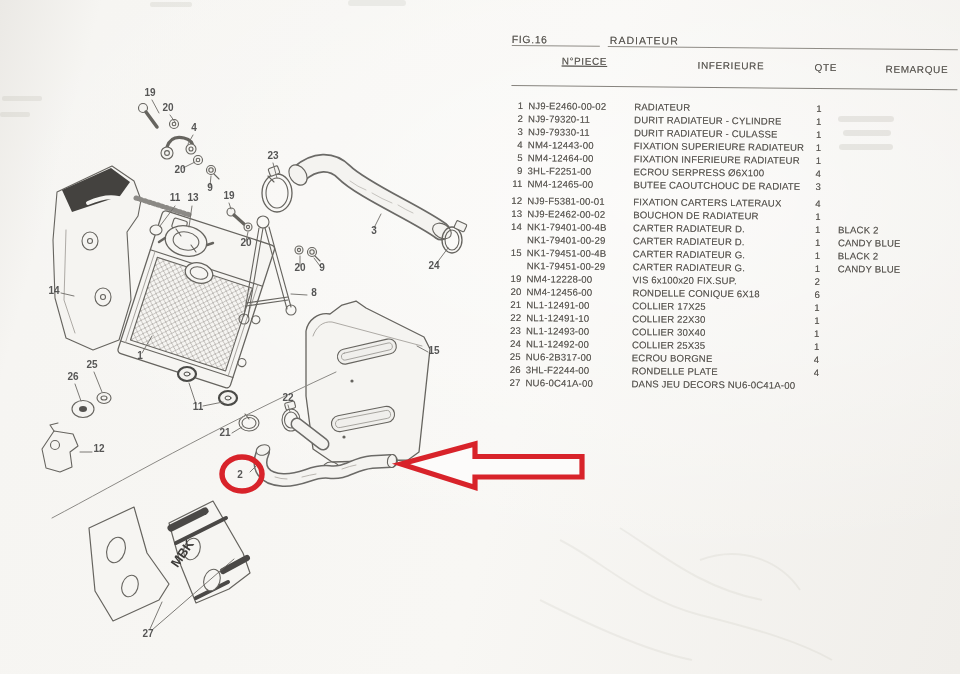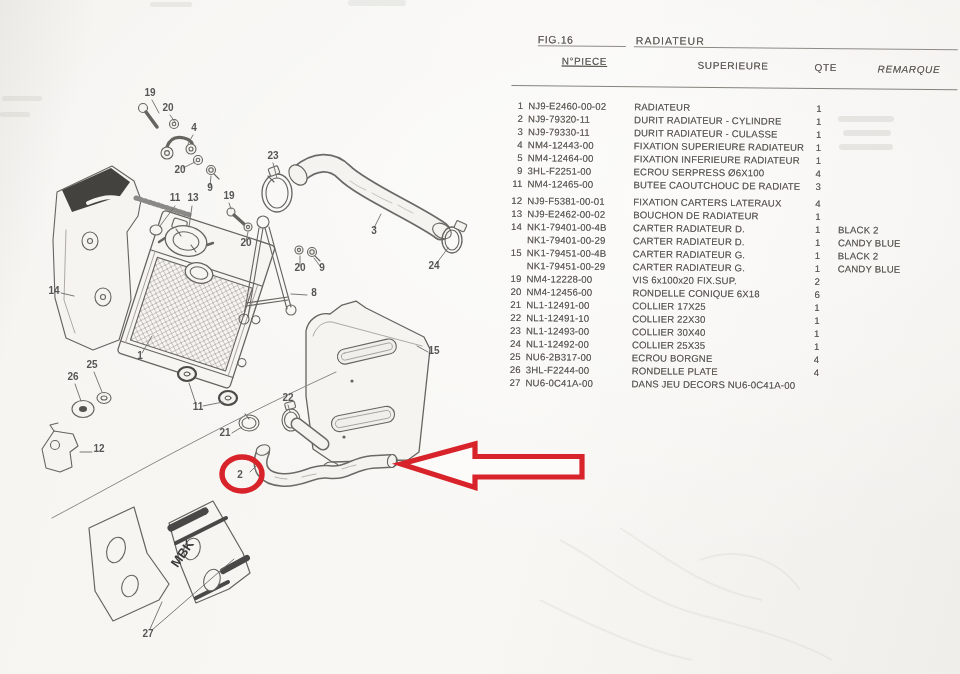--- a/index.html
+++ b/index.html
@@ -14,30 +14,30 @@
   text{font-family:"Liberation Sans",sans-serif;}
 
   
   .table{
     position:absolute;left:512px;top:26px;width:446px;
     transform:rotate(.55deg);transform-origin:0 0;
     color:#5b5853;
   }
   .table span{text-shadow:0 0 .6px rgba(91,88,83,.65);}
   .fig-row{display:flex;align-items:flex-end;height:20px;}
-  .fig-label{margin-left:26px;width:88px;border-bottom:1.3px solid #8f8c86;
+  .fig-label{width:88px;border-bottom:1.3px solid #8f8c86;
     font-size:10.5px;letter-spacing:.6px;}
   .fig-title{flex:1;margin-left:8px;padding-left:2px;border-bottom:1.3px solid #8f8c86;
     font-size:10.5px;letter-spacing:1px;}
   .col-head{position:relative;height:39px;border-bottom:1.5px solid #86837d;}
   .col-head span{position:absolute;font-size:10px;letter-spacing:.6px;}
   .h-piece{left:50px;top:9px;text-decoration:underline;}
   .h-desig{left:186px;top:12px;}
   .h-qty{left:303px;top:13px;text-align:right;}
-  .h-remark{left:366px;top:14px;font-style:italic;}
+  .h-remark{left:374px;top:14px;}
   .rows{margin-top:13px;}
   .row{display:grid;grid-template-columns:12px 110px 180px 24px 1fr;
     height:13px;line-height:13px;font-size:9.6px;letter-spacing:.15px;}
   .rows .row:nth-child(8){margin-top:4px;}
   .c-num{text-align:right;}
   .c-piece{padding-left:5px;}
   .c-desig{padding-left:1px;}
   .c-qty{padding-left:3px;}
   .c-remark{padding-left:2px;}
 </style>
@@ -290,21 +290,21 @@
     </g>
   </svg>
 
   <div class="table">
     <div class="fig-row">
       <span class="fig-label">FIG.16</span>
       <span class="fig-title">RADIATEUR</span>
     </div>
     <div class="col-head">
       <span class="h-piece">N°PIECE</span>
-      <span class="h-desig">SUPERIEURE</span>
+      <span class="h-desig">INFERIEURE</span>
       <span class="h-qty">QTE</span>
       <span class="h-remark">REMARQUE</span>
     </div>
     <div class="rows">
       <div class="row">
           <span class="c-num">1</span>
           <span class="c-piece">NJ9-E2460-00-02</span>
           <span class="c-desig">RADIATEUR</span>
           <span class="c-qty">1</span>
           <span class="c-remark"></span>

